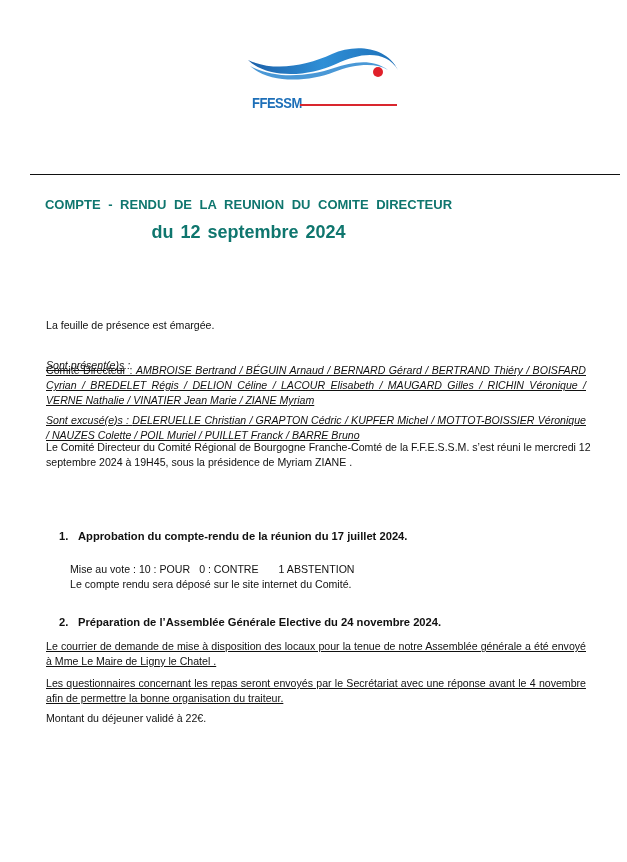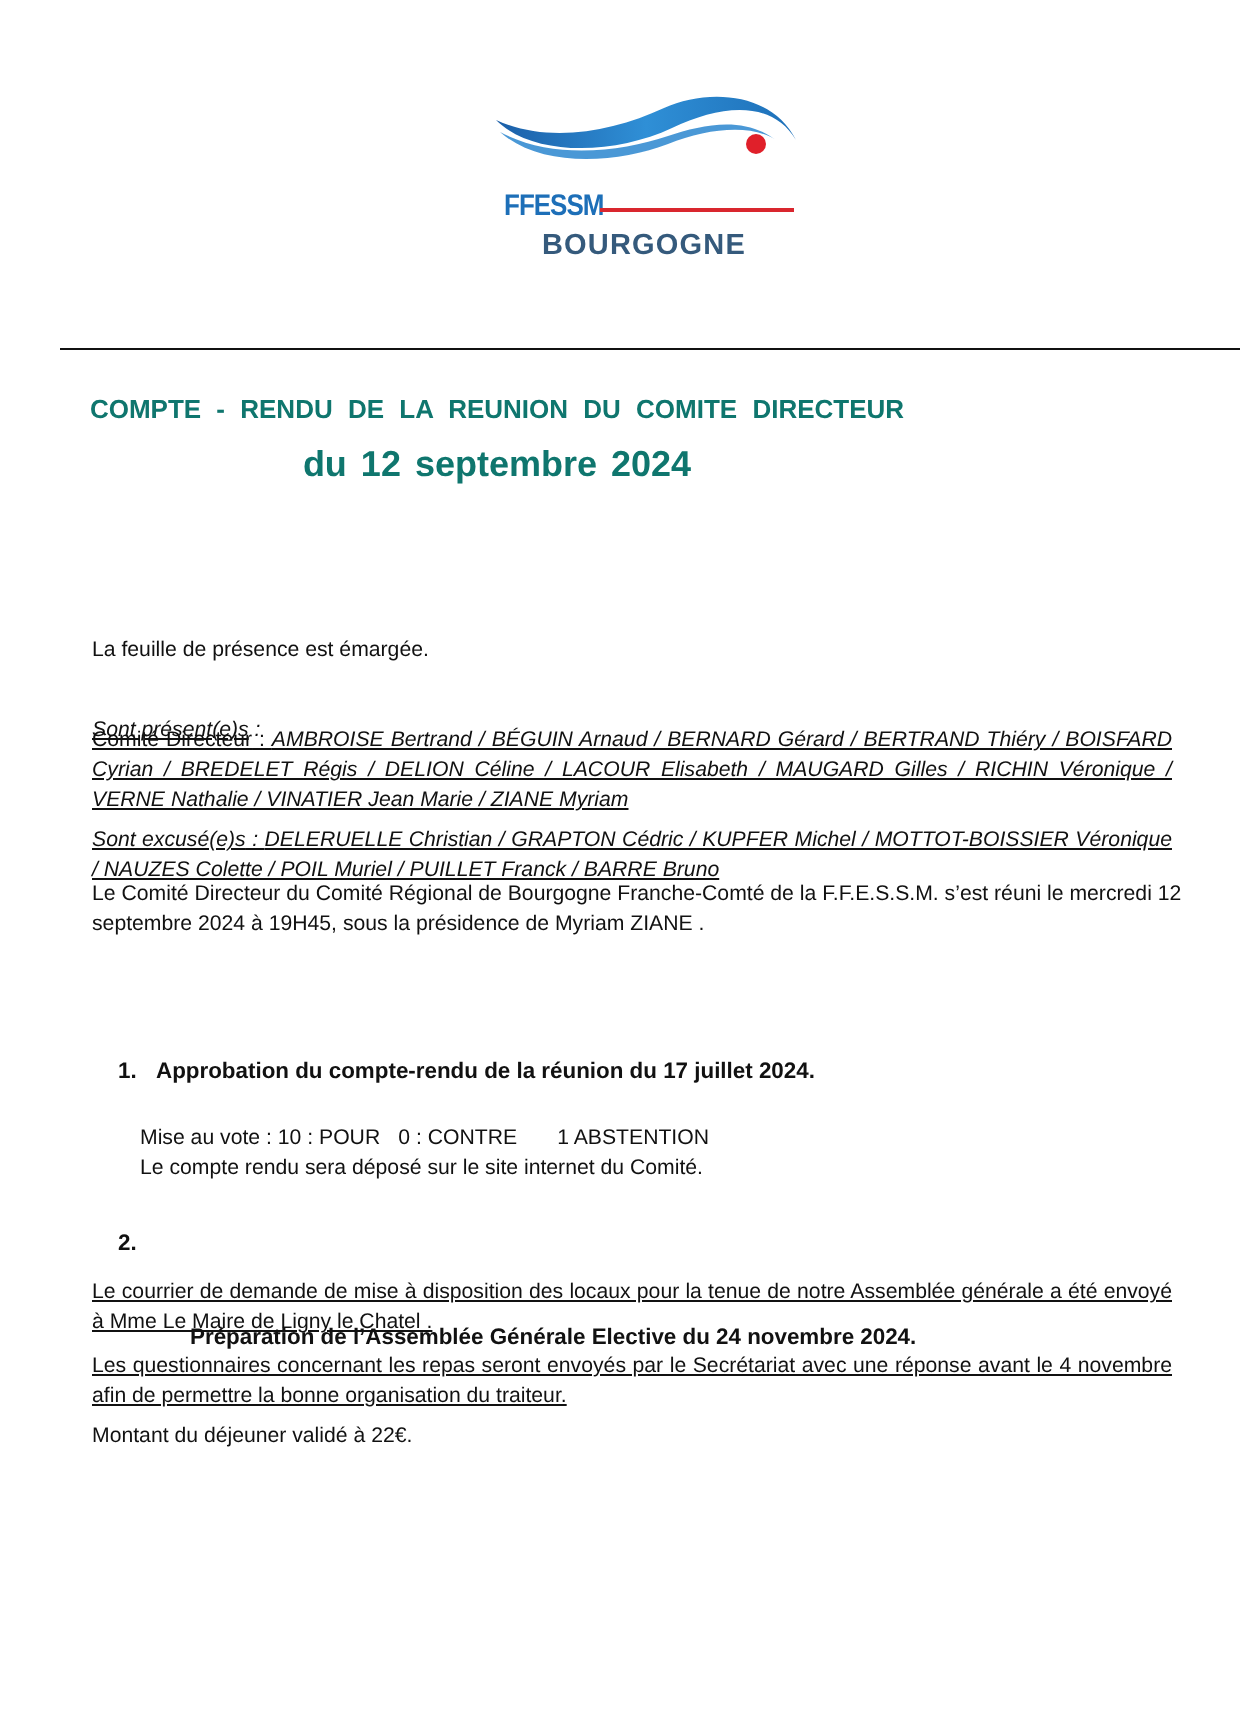--- a/index.html
+++ b/index.html
@@ -34,21 +34,20 @@
         <stop offset="0.5" stop-color="#2f8fd6"></stop>
         <stop offset="1" stop-color="#1d6fb8"></stop>
       </linearGradient>
     </defs>
     <path d="M12 28 C 30 46, 70 46, 100 32 C 125 20, 150 18, 162 38 C 150 14, 118 12, 96 22 C 70 34, 38 40, 12 28 Z" fill="url(#wg)"></path>
     <path d="M14 34 C 34 52, 72 50, 98 40 C 118 32, 140 30, 152 38 C 136 26, 116 30, 98 36 C 74 44, 40 48, 14 34 Z" fill="#2a86cf" opacity="0.85"></path>
     <circle cx="142" cy="40" r="5" fill="#e0202a"></circle>
   </svg>
   <div class="logo-ffessm">FFESSM</div>
   <div class="logo-line"></div>
-  <div class="logo-region" style="top:83px;">BOURGOGNE</div>
 </div>
 
 <div class="abs hr"></div>
 
 <div class="abs title title1">COMPTE - RENDU  DE  LA  REUNION  DU  COMITE  DIRECTEUR</div>
 <div class="abs title title2">du  12 septembre 2024</div>
 
 <div class="abs p" style="top:318px;">La feuille de présence est émargée.</div>
 
 <div class="abs p" style="top:342px;margin-top:16px;">
@@ -67,17 +66,17 @@
 
 <div class="abs heading" style="left:59px; top:530px;">1.</div>
 <div class="abs heading" style="left:78px; top:530px;">Approbation du compte-rendu de la réunion du 17 juillet 2024.</div>
 
 <div class="abs p" style="left:70px; top:562px; width:500px;">
   <span>Mise au vote : </span><span>10 : POUR</span><span style="display:inline-block;width:9px;"></span><span>0 : CONTRE</span><span style="display:inline-block;width:20px;"></span><span>1  ABSTENTION</span>
 </div>
 <div class="abs p" style="left:70px; top:577px; width:500px;">Le compte rendu sera déposé sur le site internet du Comité.</div>
 
 <div class="abs heading" style="left:59px; top:616px;">2.</div>
-<div class="abs heading" style="left:95px; top:616px;margin-top:47px;">Préparation de l’Assemblée Générale Elective du 24 novembre 2024.</div>
+<div class="abs heading" style="left:78px; top:616px;">Préparation de l’Assemblée Générale Elective du 24 novembre 2024.</div>
 
 <div class="abs p just" style="top:639px; width:540px;">Le courrier de demande de mise à disposition des locaux pour la tenue de notre Assemblée générale a été envoyé à Mme Le Maire de Ligny le Chatel .</div>
 <div class="abs p just" style="top:676px; width:540px;">Les questionnaires concernant les repas seront envoyés par le Secrétariat avec une réponse avant le 4 novembre afin de permettre la bonne organisation du traiteur.</div>
 <div class="abs p" style="top:711px;">Montant du déjeuner validé à 22€.</div>
 
 </body></html>

